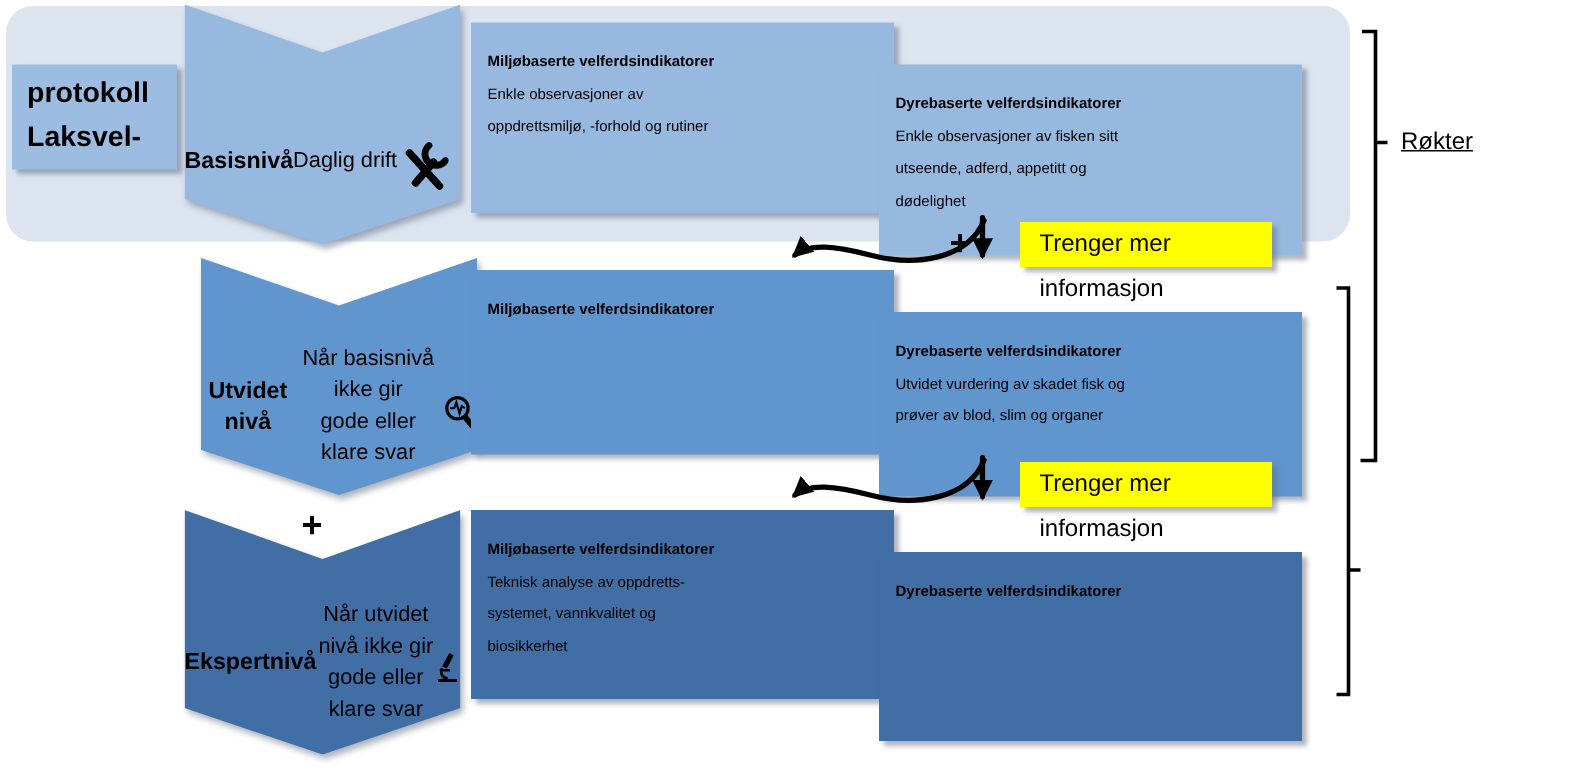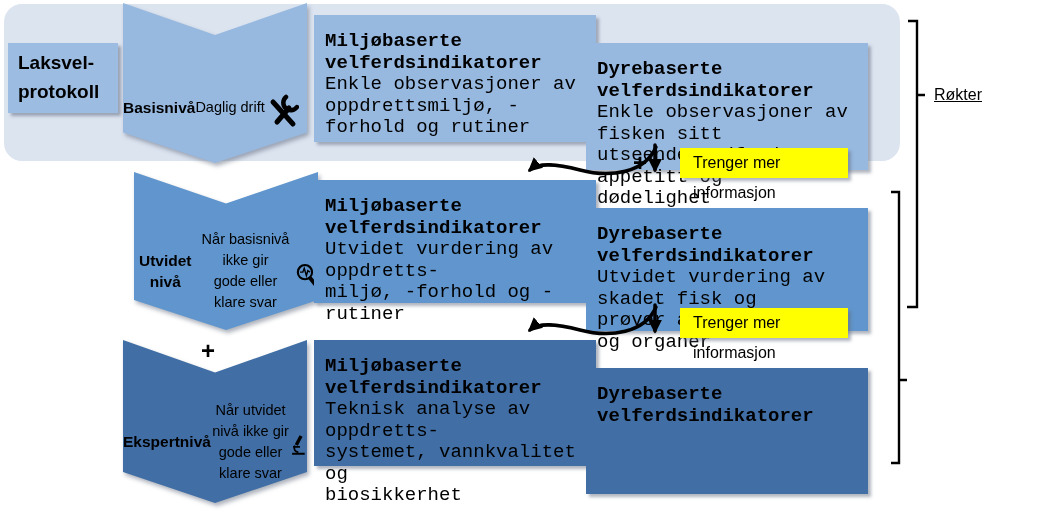--- a/index.html
+++ b/index.html
@@ -20,21 +20,21 @@
   .chev{width:184px;display:flex;flex-direction:row;align-items:center;text-align:center;
         clip-path:polygon(0 0,50% 20%,100% 0,100% 81%,50% 100%,0 81%);box-sizing:border-box;}
   .c1{height:160px;background:var(--level1);padding-top:49px;}
   .c2{height:158px;background:var(--level2);padding-top:40px;}
   .c3{height:163px;background:var(--level3);padding-top:40px;}
   .chev-title{font-weight:bold;font-size:15.5px;line-height:21px;}
   .chev-desc{font-size:14.5px;line-height:21px;white-space:pre-line;}
   .chev-icon{margin-top:7px;}
 
   .ibox{position:absolute;width:282px;box-sizing:border-box;padding:16px 10px 0 11px;
-        font-size:19px;line-height:21.5px;box-shadow:3px 3px 3px rgba(100,110,130,.5);font-family:Liberation Mono, monospace;}
+        font-size:10px;line-height:21.5px;box-shadow:3px 3px 3px rgba(100,110,130,.5);}
   .col-env{left:314px;}
   .col-animal{left:586px;margin-top:28px;}
   .row1{top:15px;height:127px;background:var(--level1);}
   .row2{top:180px;height:123px;background:var(--level2);}
   .row3{top:340px;height:126px;background:var(--level3);}
   .ibox-title{font-weight:bold;}
   .ibox-body{white-space:pre-line;}
 
   .ybadge{position:absolute;left:680px;width:168px;height:30px;background:var(--highlight-yellow);
         box-shadow:3px 3px 3px rgba(100,110,130,.5);font-size:16px;line-height:30px;
@@ -53,22 +53,22 @@
   .overlay{position:absolute;left:0;top:0;pointer-events:none;}
 </style>
 </head>
 <body>
 
 <div class="canvas">
 
   <div class="band"></div>
 
   <div class="title-box">
+    <div>protokoll</div>
     <div>Laksvel-</div>
-    <div>protokoll</div>
   </div>
 
   <div class="chev-wrap cw1">
     <div class="chev c1">
       <div class="chev-title">Basisnivå</div>
       <div class="chev-desc">Daglig drift</div>
       <svg class="chev-icon" width="34" height="36" viewBox="0 0 34 36">
         <g stroke="#000" fill="none" stroke-linecap="round">
           <line x1="8" y1="9" x2="28" y2="31" stroke-width="5"></line>
           <line x1="12" y1="29" x2="24" y2="15" stroke-width="5"></line>
@@ -116,22 +116,20 @@
   </div>
   <div class="ibox col-animal row1">
     <div class="ibox-title">Dyrebaserte velferdsindikatorer</div>
     <div class="ibox-body">Enkle observasjoner av fisken sitt
 utseende, adferd, appetitt og
 dødelighet</div>
   </div>
 
   <div class="ibox col-env row2">
     <div class="ibox-title">Miljøbaserte velferdsindikatorer</div>
-    <div class="ibox-body">Utvidet vurdering av oppdretts-
-miljø, -forhold og -rutiner</div>
   </div>
   <div class="ibox col-animal row2">
     <div class="ibox-title">Dyrebaserte velferdsindikatorer</div>
     <div class="ibox-body">Utvidet vurdering av skadet fisk og
 prøver av blod, slim og organer</div>
   </div>
 
   <div class="ibox col-env row3">
     <div class="ibox-title">Miljøbaserte velferdsindikatorer</div>
     <div class="ibox-body">Teknisk analyse av oppdretts-

